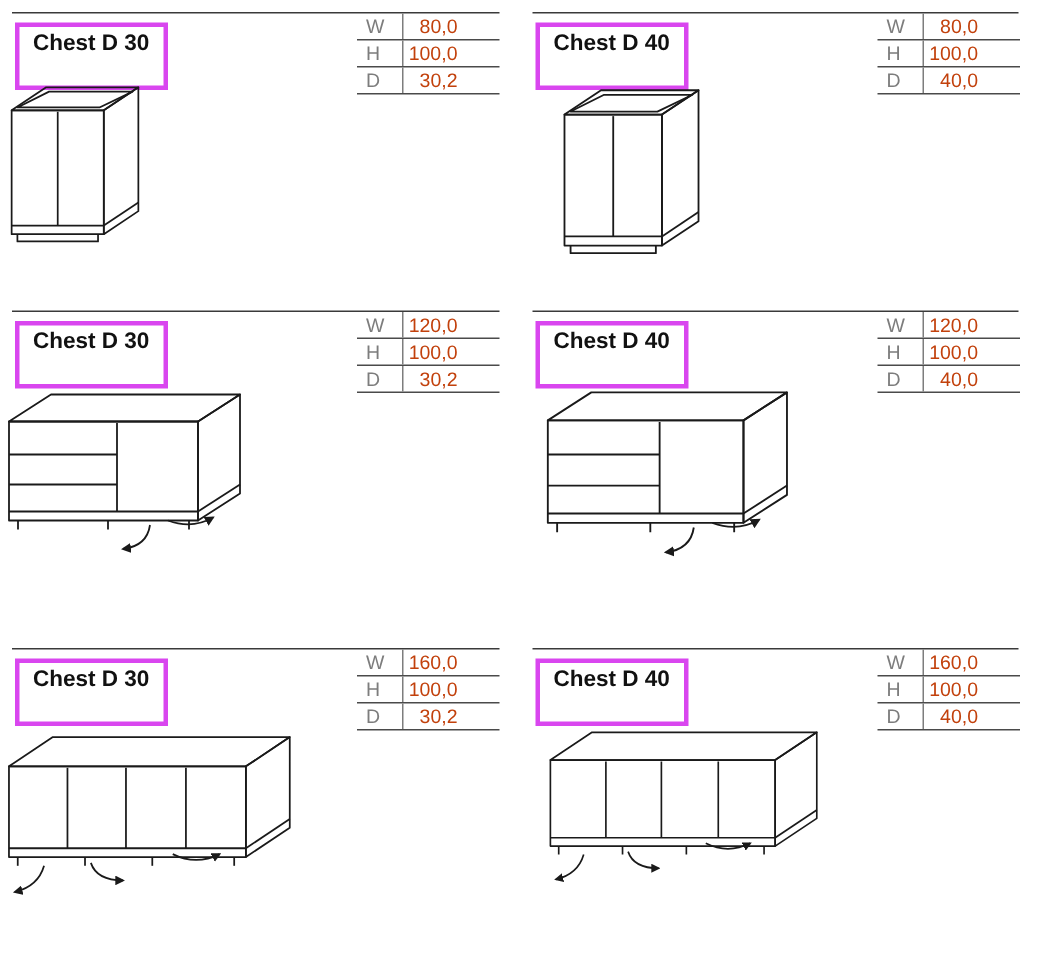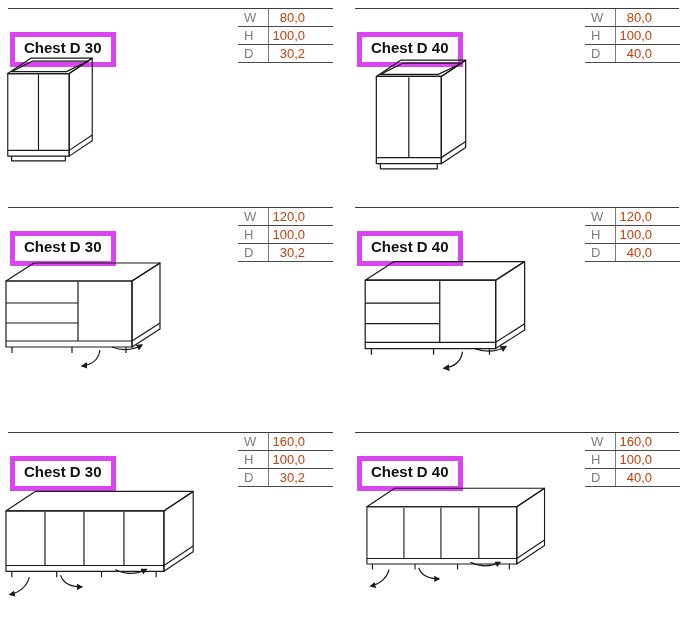--- a/index.html
+++ b/index.html
@@ -14,23 +14,23 @@
   .cell { position:absolute; }
   .cell.left  { left:0;   width:345px; }
   .cell.right { left:347px; width:344px; }
 
   .rule {
     position:absolute; left:8px; right:12px; top:8px;
     border-top:1px solid #3a3a3a;
   }
 
   .title-box {
-    position:absolute; left:10px; top:32px;
-    border:5px solid #d946ef;
-    padding:2px 9px 6px 9px;
+    position:absolute; left:10px; top:15px;
+    border:3px solid #d946ef;
+    padding:2px 9px 20px 9px;
     font-size:15px; font-weight:bold;
     white-space:nowrap;
     background:#fff;
   }
 
   .dims {
     position:absolute; left:238px; top:9px; width:95px;
   }
   .dim-row {
     display:flex; align-items:stretch;

